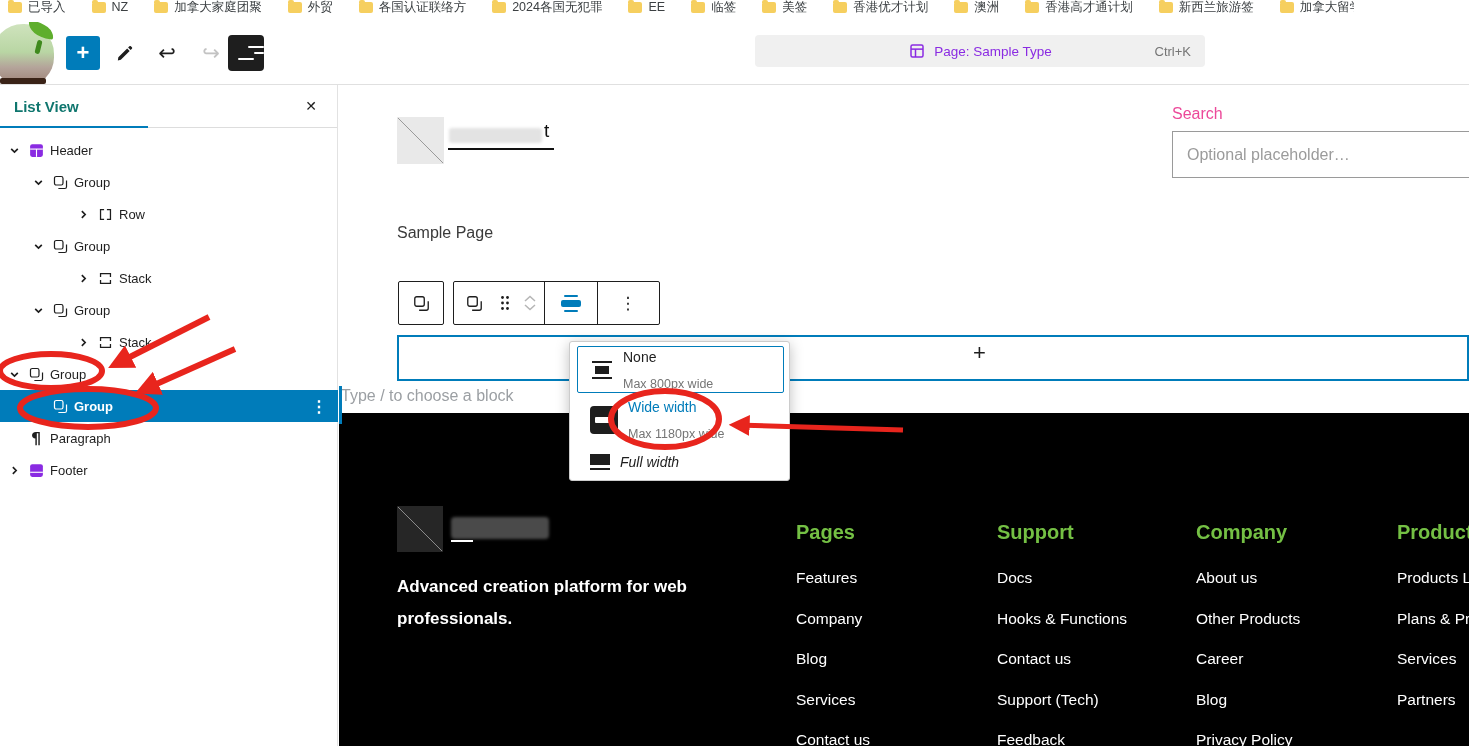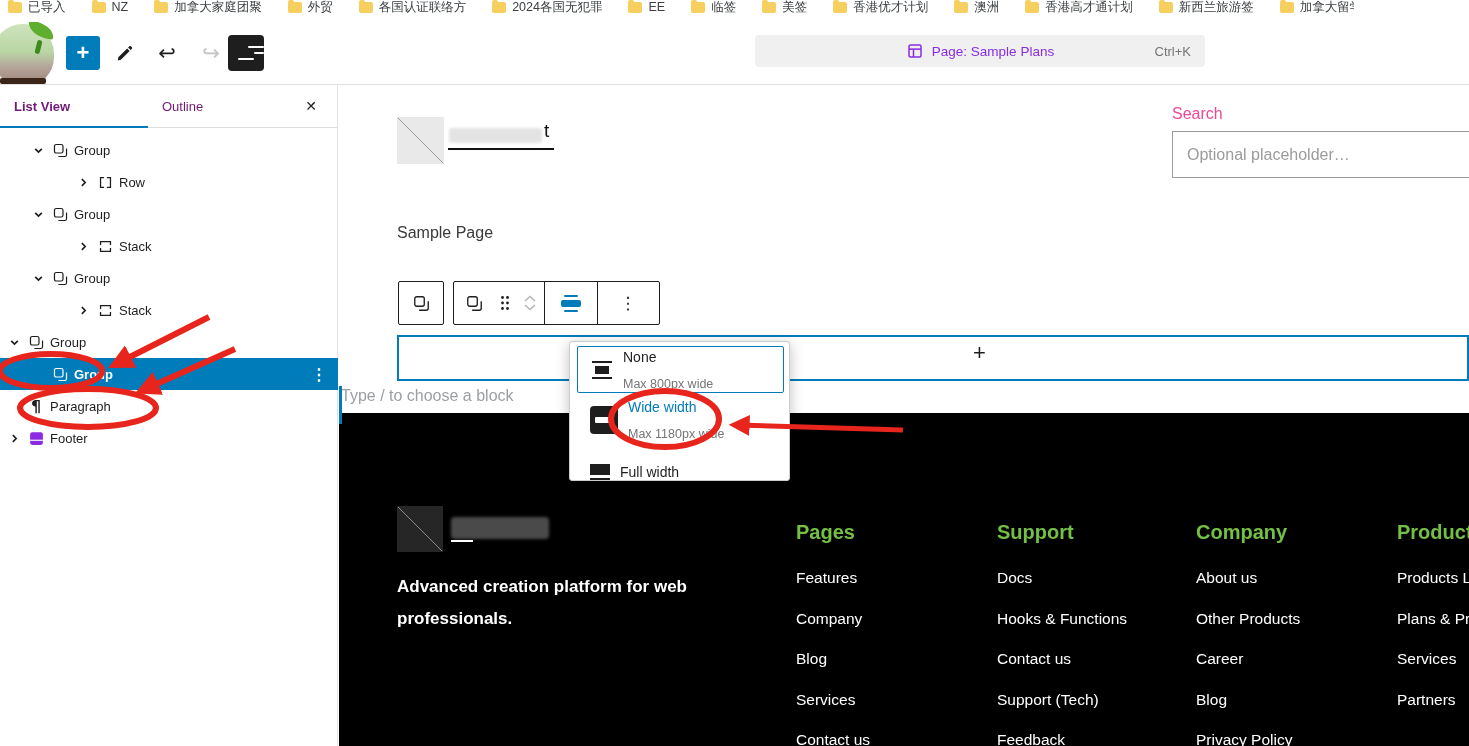--- a/index.html
+++ b/index.html
@@ -31,21 +31,21 @@
   .tb-lv i:nth-child(1){ width:16px; margin-right:0; align-self:flex-end; margin-left:4px;}
   .tb-lv i:nth-child(2){ width:10px; align-self:flex-end; }
   .tb-lv i:nth-child(3){ width:16px; }
   .cmdbar { position:absolute; left:755px; top:22px; width:450px; height:32px; background:#f0f0f0; border-radius:4px; display:flex; align-items:center; justify-content:center; cursor:pointer; }
   .cmdbar .cmdlabel { color:#8a2be2; font-size:13.5px; margin-left:8px; }
   .cmdbar .shortcut { position:absolute; right:14px; color:#757575; font-size:13px; }
 
   
   .sidebar { position:absolute; left:0; top:85px; width:338px; height:661px; background:#fff; border-right:1px solid #e2e2e2; }
   .lv-tabs { position:relative; height:43px; border-bottom:1px solid #ddd; display:flex; }
-  .lv-tab { width:148px; display:flex; align-items:center; padding-left:14px; font-size:13px; color:#701a75; cursor:pointer; position:relative; }
+  .lv-tab { width:148px; display:flex; align-items:center; padding-left:14px; font-size:15px; color:#0f766e; cursor:pointer; position:relative; }
   .lv-tab.active { font-weight:600; }
   .lv-tab.active:after { content:""; position:absolute; left:0; right:0; bottom:-1px; height:2px; background:#007cba; }
   .lv-close { position:absolute; right:10px; top:0; height:42px; width:32px; display:flex; align-items:center; justify-content:center; font-size:14px; color:#1e1e1e; cursor:pointer; }
   .tree { position:absolute; left:0; top:49px; width:338px; }
   .trow { height:32px; display:flex; align-items:center; gap:4px; font-size:13px; color:#1e1e1e; cursor:pointer; position:relative; }
   .ind0 { padding-left:6px; } .ind1 { padding-left:30px; } .ind2 { padding-left:75px; }
   .chev { width:16px; height:16px; display:flex; align-items:center; justify-content:center; flex:0 0 auto; }
   .bicon { width:20px; height:20px; display:flex; align-items:center; justify-content:center; flex:0 0 auto; }
   .trow.selected { background:#007cba; color:#fff; font-weight:600; }
   .trow .kebab { position:absolute; right:10px; color:#fff; font-size:16px; letter-spacing:1px; }
@@ -98,21 +98,21 @@
 
   
   .popup { position:absolute; left:230px; top:256px; width:221px; height:140px; background:#fff; border:1px solid #ccc; border-radius:3px; box-shadow:0 3px 14px rgba(0,0,0,.25); z-index:10; }
   .pop-item { position:absolute; left:7px; width:207px; display:flex; align-items:center; gap:10px; padding-left:13px; cursor:pointer; }
   .pop-item .txts { display:flex; flex-direction:column; gap:12px; }
   .pop-label { font-size:14px; color:#1e1e1e; }
   .pop-sub { font-size:12.5px; color:#757575; }
   .pi-none { top:4px; height:47px; border:1.5px solid #007cba; border-radius:2px; }
   .pi-wide { top:56px; height:44px; }
   .pi-wide .pop-label { color:#007cba; }
-  .pi-full { top:113px; height:34px; }
+  .pi-full { top:103px; height:34px;font-style:italic; }
   .icon-none { display:flex; flex-direction:column; gap:3px; width:22px; align-items:center; }
   .icon-none i { display:block; background:#1e1e1e; }
   .icon-none i:nth-child(1){ width:20px; height:2px; }
   .icon-none i:nth-child(2){ width:14px; height:8px; }
   .icon-none i:nth-child(3){ width:20px; height:2px; }
   .icon-wide { width:28px; height:28px; background:#1e1e1e; border-radius:4px; position:relative; flex:0 0 28px; }
   .icon-wide:before { content:""; position:absolute; left:5px; top:11px; width:18px; height:6px; background:#fff; border-radius:1px; }
   .icon-full { width:20px; display:flex; flex-direction:column; gap:3px; }
   .icon-full i { display:block; background:#1e1e1e; }
   .icon-full i:nth-child(1){ width:20px; height:11px; }
@@ -217,39 +217,51 @@
         <i></i>
         <i></i>
         <i></i>
       </div>
     <div class="cmdbar">
       <svg width="18" height="18" viewBox="0 0 24 24">
         <rect x="4" y="4" width="16" height="16" rx="2" fill="none" stroke="#8a2be2" stroke-width="2"></rect>
         <line x1="4" y1="9.5" x2="20" y2="9.5" stroke="#8a2be2" stroke-width="2"></line>
         <line x1="10" y1="9.5" x2="10" y2="20" stroke="#8a2be2" stroke-width="2"></line>
       </svg>
-      <span class="cmdlabel">Page: Sample Plans</span>
+      <span class="cmdlabel">Page: Sample Type</span>
       <span class="shortcut">Ctrl+K</span>
     </div>
   </div>
 
   <div class="sidebar">
     <div class="lv-tabs">
       <div class="lv-tab active">
           <span>List View</span>
         </div>
-      <div class="lv-tab">
-          <span>Outline</span>
-        </div>
       <div class="lv-close">
           <span>✕</span>
         </div>
     </div>
     <div class="tree">
 
+      <div class="trow ind0">
+        <span class="chev">
+            <svg width="11" height="11" viewBox="0 0 10 10">
+              <path d="M2 3.5 L5 6.5 L8 3.5" fill="none" stroke="#1e1e1e" stroke-width="1.5"></path>
+            </svg>
+          </span>
+        <span class="bicon">
+            <svg width="17" height="17" viewBox="0 0 24 24">
+              <rect x="3" y="3" width="18" height="18" rx="3" fill="#8a2be2"></rect>
+              <line x1="3" y1="10" x2="21" y2="10" stroke="#fff" stroke-width="1.6"></line>
+              <line x1="12" y1="10" x2="12" y2="21" stroke="#fff" stroke-width="1.6"></line>
+            </svg>
+          </span>
+        <span>Header</span>
+      </div>
 
       <div class="trow ind1">
         <span class="chev">
             <svg width="11" height="11" viewBox="0 0 10 10">
               <path d="M2 3.5 L5 6.5 L8 3.5" fill="none" stroke="#1e1e1e" stroke-width="1.5"></path>
             </svg>
           </span>
         <span class="bicon">
             <svg width="17" height="17" viewBox="0 0 24 24">
               <rect x="3.5" y="3.5" width="12" height="12" rx="2.5" fill="none" stroke="#1e1e1e" stroke-width="1.7"></rect>

